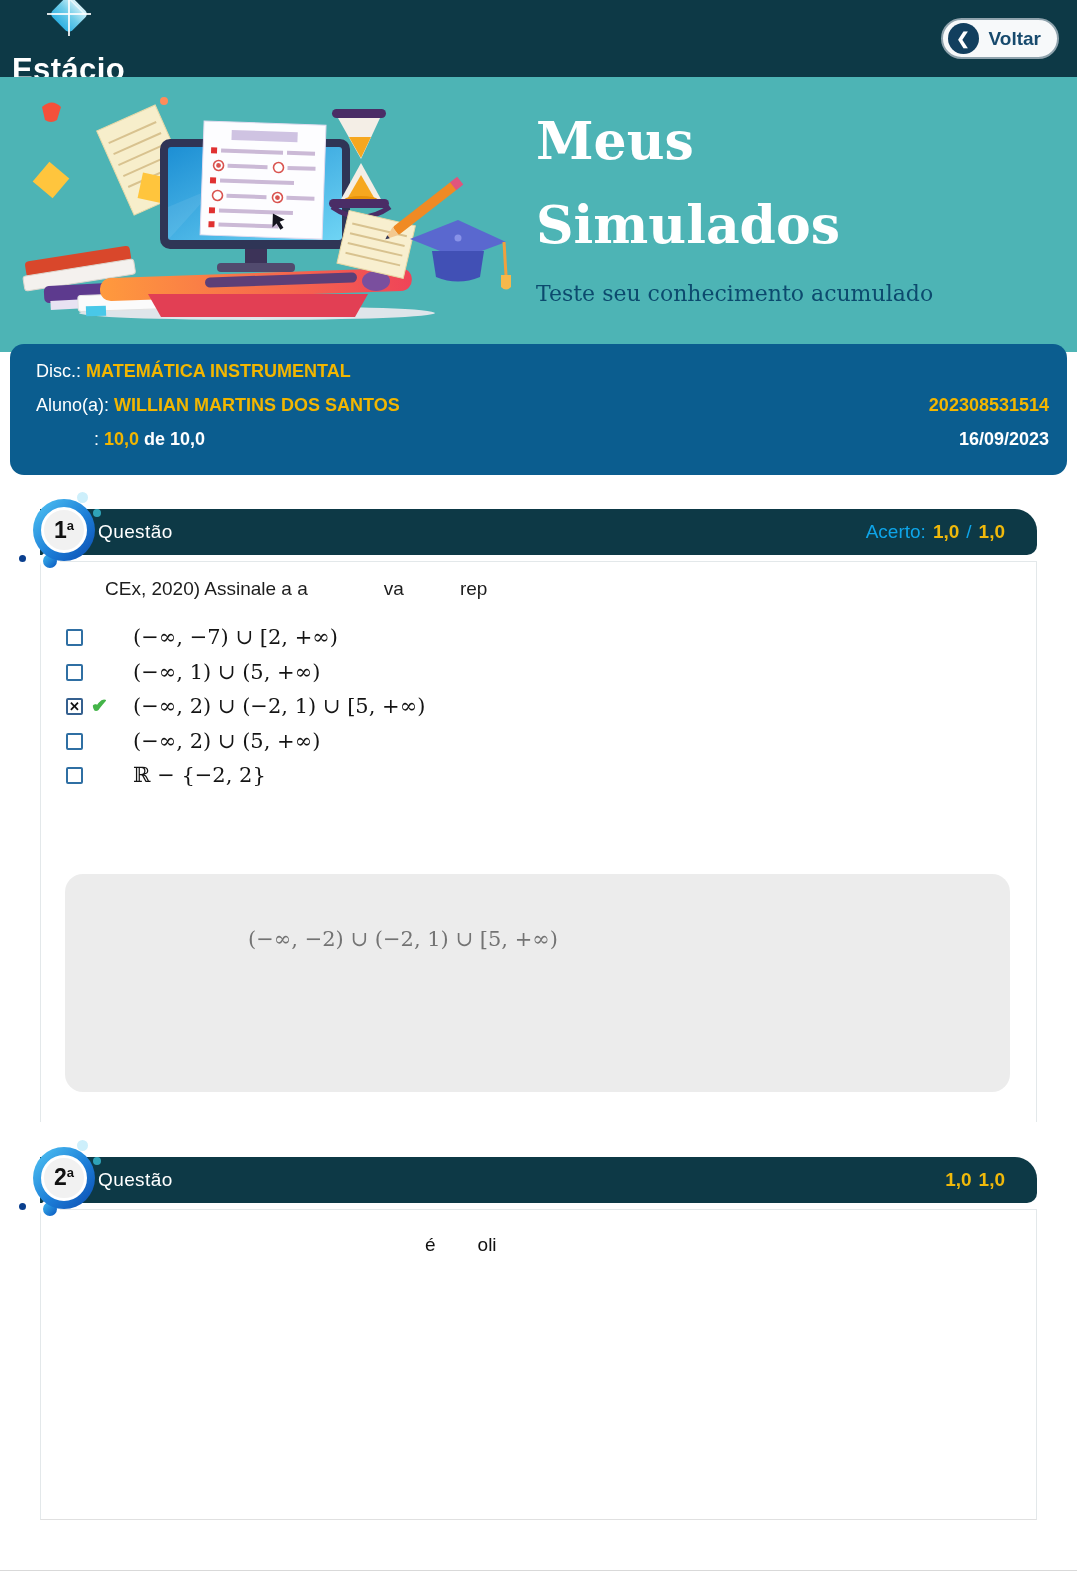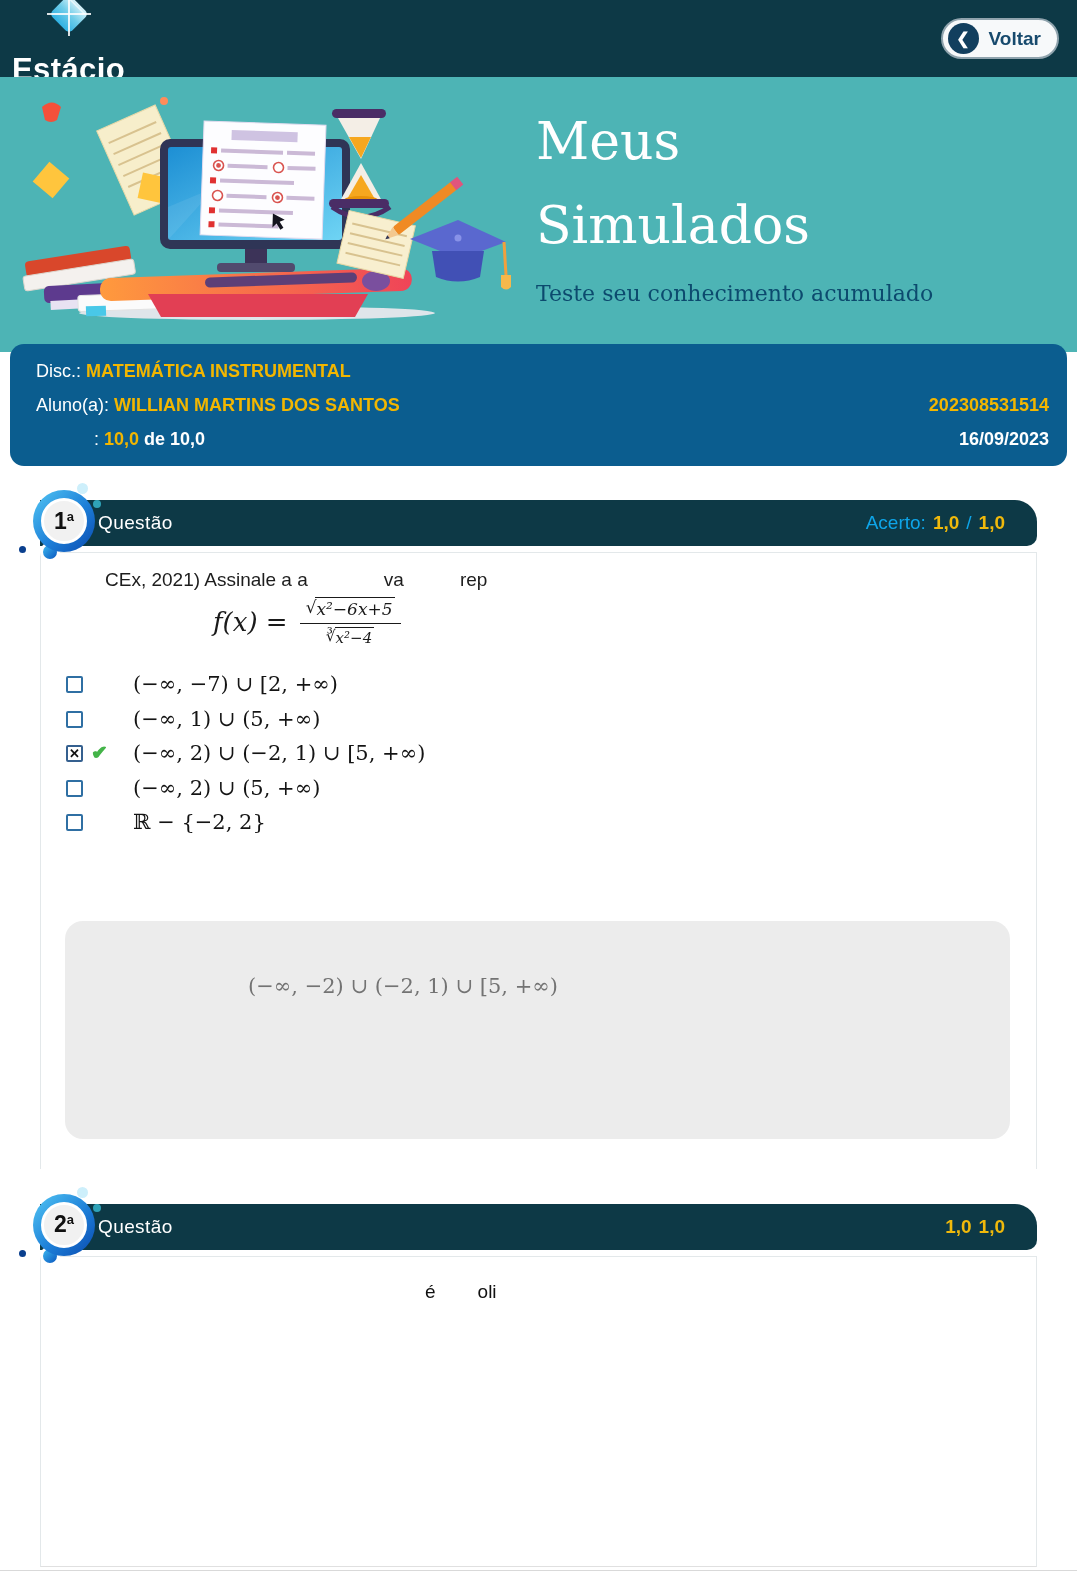--- a/index.html
+++ b/index.html
@@ -11,27 +11,27 @@
   .brand { display:flex; align-items:center; gap:10px;flex-direction:column; }
   .brand-name { color:#ffffff; font-size:31px; font-weight:bold; letter-spacing:.4px; }
   .back-btn { background:#f7f9fa; border:2px solid #8fa3ad; border-radius:21px; height:41px; min-width:116px; display:flex; align-items:center; gap:10px; padding:0 16px 0 5px; cursor:pointer; }
   .back-circle { width:31px; height:31px; border-radius:50%; background:#123f5e; color:#fff; display:flex; align-items:center; justify-content:center; font-size:16px; font-weight:bold; }
   .back-label { color:#174a6d; font-size:19px; font-weight:bold; }
 
   
   .hero { height:275px; background:#4db4b5; position:relative; }
   .hero-illustration { position:absolute; left:12px; top:10px; }
   .hero-text { position:absolute; left:536px; top:22px; width:520px; }
-  .hero-title { color:#ffffff; font-family:"DejaVu Serif", serif; font-weight:normal; font-size:52px; line-height:1.62; }
+  .hero-title { color:#ffffff; font-family:"DejaVu Serif", serif; font-weight:bold; font-size:52px; line-height:1.62; }
   .hero-subtitle { margin-top:14px; color:#0c4a6e; font-size:22px; font-weight:normal; font-family:"DejaVu Serif", serif; }
 
   
   .info-bar { position:relative; margin:-8px 10px 0 10px; background:#0b5d8f; border-radius:14px; padding:17px 18px 16px 26px; color:#fff; }
   .info-row { display:flex; justify-content:space-between; align-items:baseline; font-size:18px; margin-bottom:13px; }
-  .info-row:last-child { margin-bottom:0; }
+  .info-row:last-child { margin-bottom:9px; }
   .lbl { color:#ffffff; font-weight:normal; }
   .val-y { color:#f2b600; font-weight:bold; }
   .val-w { color:#ffffff; font-weight:bold; }
   .score-line { padding-left:58px; }
 
   
   .q-section { position:relative; margin:0 40px; }
   .q-section.first { margin-top:34px; }
   .q-section.second { margin-top:35px; }
   .q-bar { position:relative; height:46px; background:#0d3946; border-radius:0 22px 10px 0; display:flex; align-items:center; justify-content:space-between; padding:0 32px 0 58px;gap:18px; }
@@ -272,34 +272,21 @@
       <span class="q-bar-label">Questão</span>
       <span class="q-score">
         <span class="wht">Acerto:</span>
         <span class="yel">1,0</span>
         <span class="wht">/</span>
         <span class="yel">1,0</span>
       </span>
     </div>
     <div class="q-content">
       <div class="prompt">
-        <span>CEx, 2021) Assinale a a</span><span class="gap1">va</span><span class="gap2">rep</span>
-      </div>
-      <div class="formula">
-        <span class="f-lhs">f(x) =</span>
-        <span class="frac">
-          <span class="top">
-              <span class="radical">√</span>
-              <span class="radicand">x²−6x+5</span>
-            </span>
-          <span class="bot">
-              <span class="radical">∛</span>
-              <span class="radicand">x²−4</span>
-            </span>
-        </span>
+        <span>CEx, 2020) Assinale a a</span><span class="gap1">va</span><span class="gap2">rep</span>
       </div>
       <div class="options">
         <div class="opt-row">
           <span class="opt-box"></span>
           <span class="opt-text">(−∞, −7) ∪ [2, +∞)</span>
         </div>
         <div class="opt-row">
           <span class="opt-box"></span>
           <span class="opt-text">(−∞, 1) ∪ (5, +∞)</span>
         </div>

